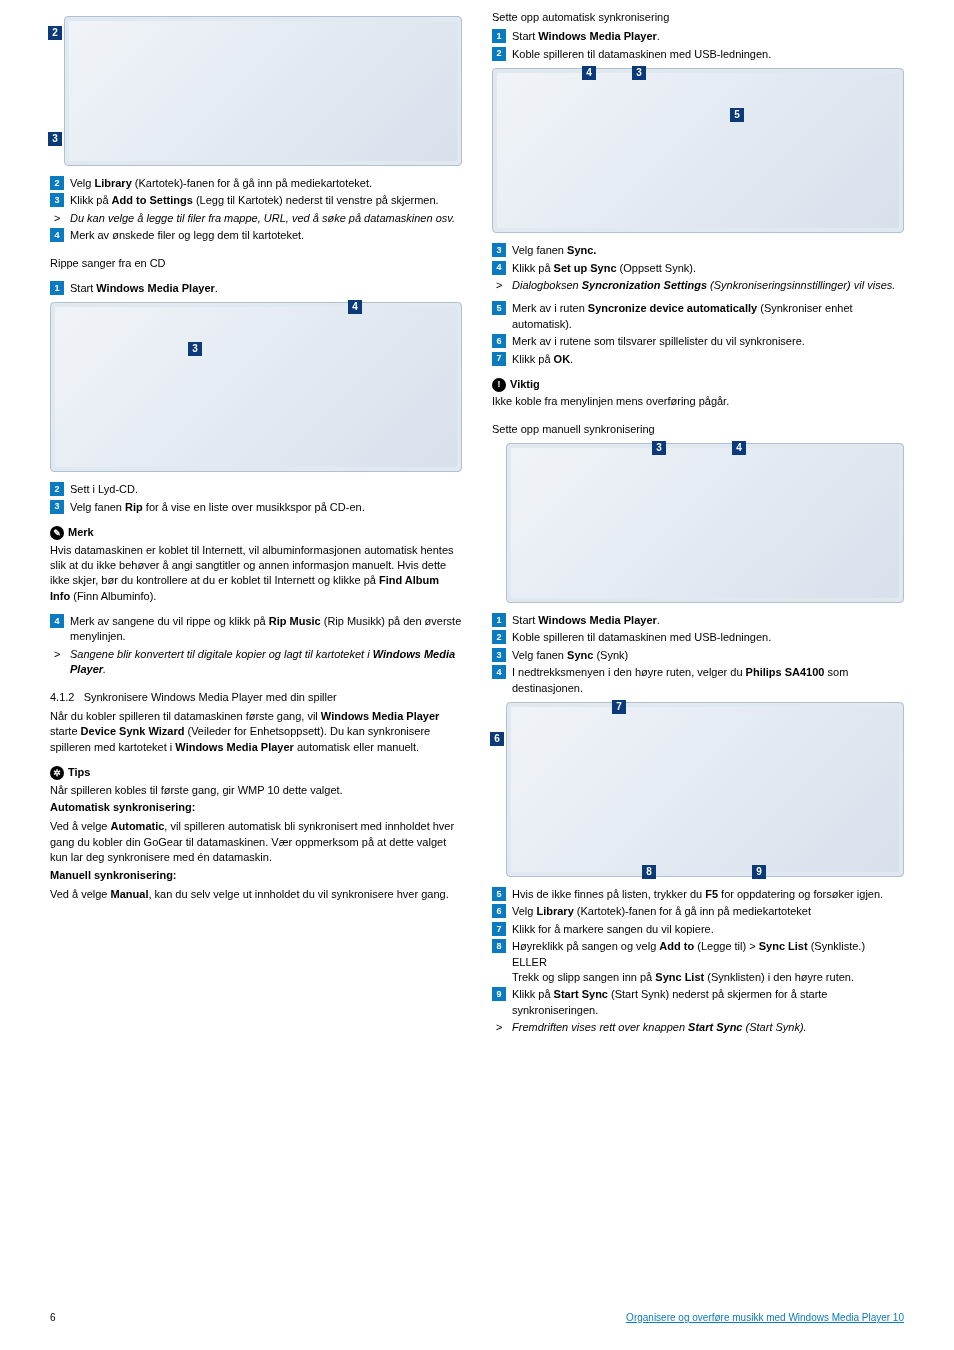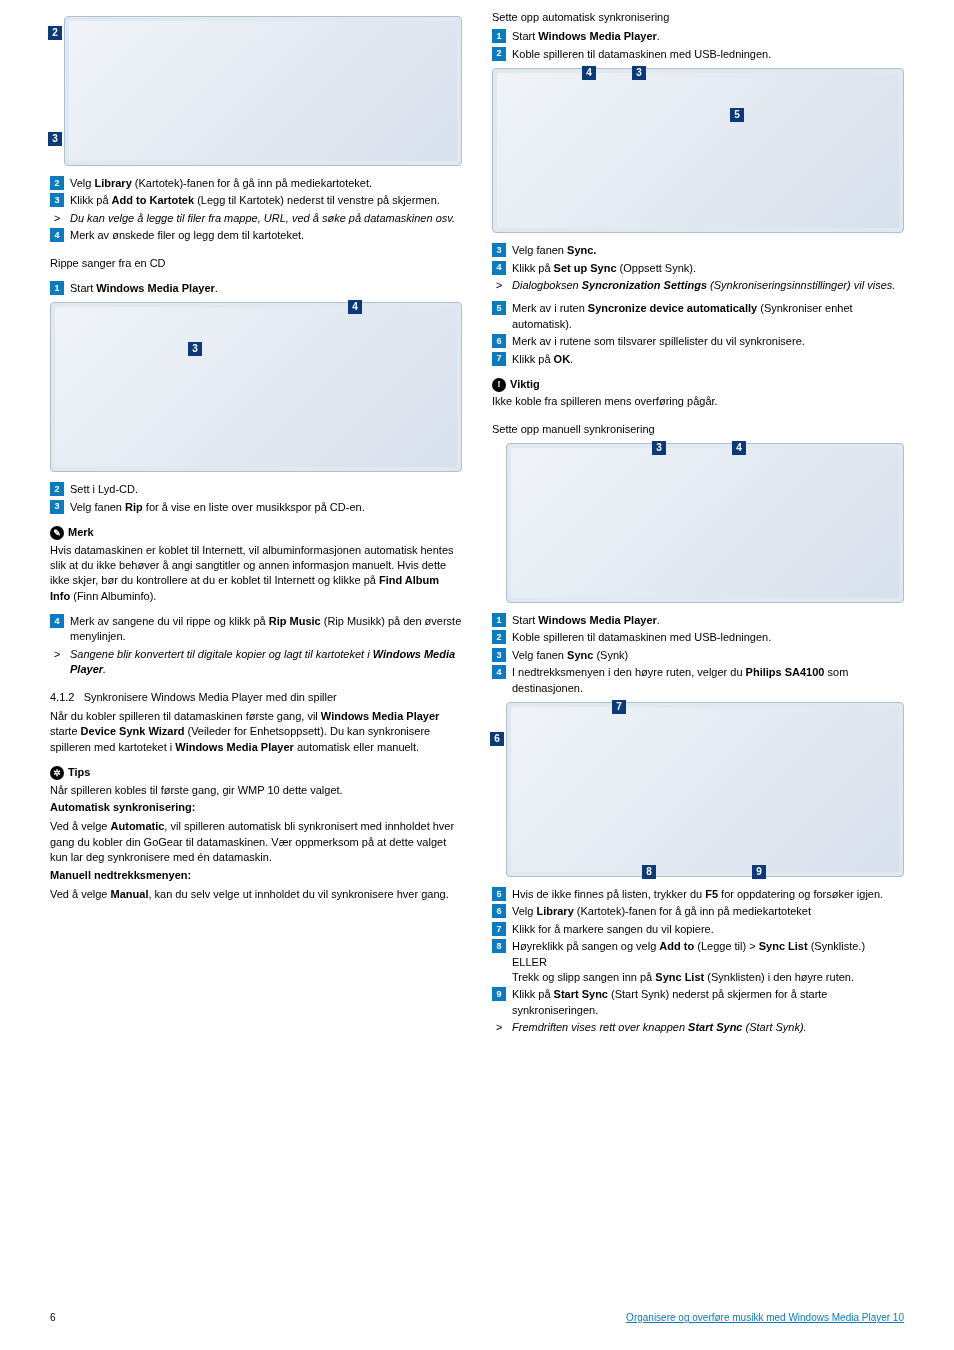--- a/index.html
+++ b/index.html
@@ -130,21 +130,21 @@
       <div class="callout-num" style="left:-2px; bottom:20px;">3</div>
       <div class="img-placeholder" style="height:150px; margin-left:14px;"></div>
     </div>
 
     <div class="step-line">
       <span class="num-marker">2</span>
       <span class="step-text"><span>Velg </span><b>Library</b><span> (Kartotek)-fanen for å gå inn på mediekartoteket.</span></span>
     </div>
     <div class="step-line">
       <span class="num-marker">3</span>
-      <span class="step-text"><span>Klikk på </span><b>Add to Kartotek</b><span> (Legg til Kartotek) nederst til venstre på skjermen.</span></span>
+      <span class="step-text"><span>Klikk på </span><b>Add to Settings</b><span> (Legg til Kartotek) nederst til venstre på skjermen.</span></span>
     </div>
     <div class="gt-line">
       <span class="gt">&gt;</span>
       <span class="step-text">Du kan velge å legge til filer fra mappe, URL, ved å søke på datamaskinen osv.</span>
     </div>
     <div class="step-line">
       <span class="num-marker">4</span>
       <span class="step-text">Merk av ønskede filer og legg dem til kartoteket.</span>
     </div>
 
@@ -198,21 +198,21 @@
       <span class="icon-circle">✲</span>
       <span>Tips</span>
     </div>
     <p>Når spilleren kobles til første gang, gir WMP 10 dette valget.</p>
 
     <p class="section-title">Automatisk synkronisering:</p>
     <p>
       <span>Ved å velge </span><b>Automatic</b><span>, vil spilleren automatisk bli synkronisert med innholdet hver gang du kobler din GoGear til datamaskinen. Vær oppmerksom på at dette valget kun lar deg synkronisere med én datamaskin.</span>
     </p>
 
-    <p class="section-title">Manuell nedtrekksmenyen:</p>
+    <p class="section-title">Manuell synkronisering:</p>
     <p>
       <span>Ved å velge </span><b>Manual</b><span>, kan du selv velge ut innholdet du vil synkronisere hver gang.</span>
     </p>
 
   </div>
 
   <div class="col">
 
     <h3 class="bold" style="margin-top:0;">Sette opp automatisk synkronisering</h3>
     <div class="step-line">
@@ -253,21 +253,21 @@
     </div>
     <div class="step-line">
       <span class="num-marker">7</span>
       <span class="step-text"><span>Klikk på </span><b>OK</b><span>.</span></span>
     </div>
 
     <div class="imp-heading">
       <span class="icon-circle">!</span>
       <span>Viktig</span>
     </div>
-    <p>Ikke koble fra spilleren mens overføring pågår.</p>
+    <p>Ikke koble fra menylinjen mens overføring pågår.</p>
 
     <h3 class="bold">Sette opp manuell synkronisering</h3>
 
     <div class="img-wrap">
       <div class="callout-num" style="left:160px; top:-2px;">3</div>
       <div class="callout-num" style="left:240px; top:-2px;">4</div>
       <div class="img-placeholder" style="height:160px; margin-left:14px;"></div>
     </div>
 
     <div class="step-line">

